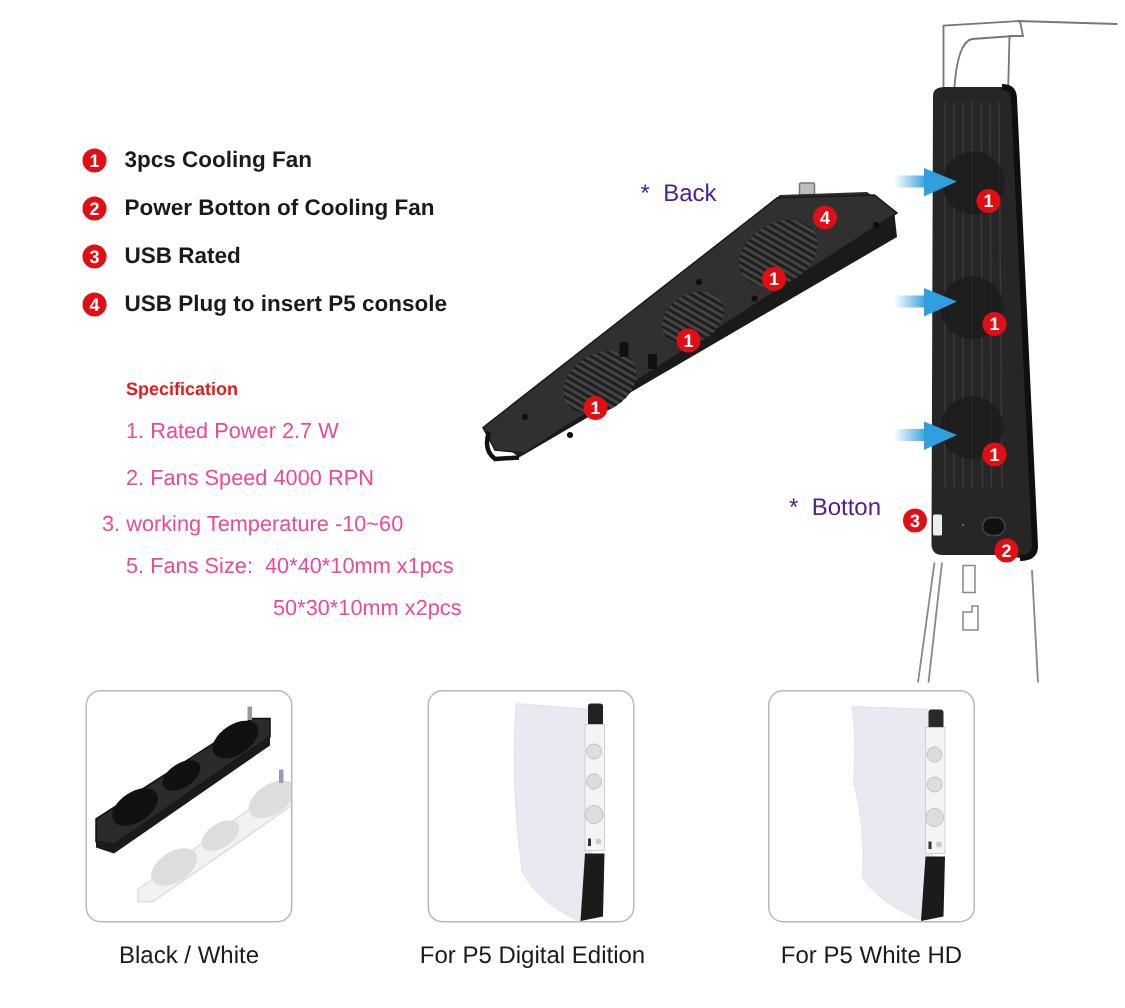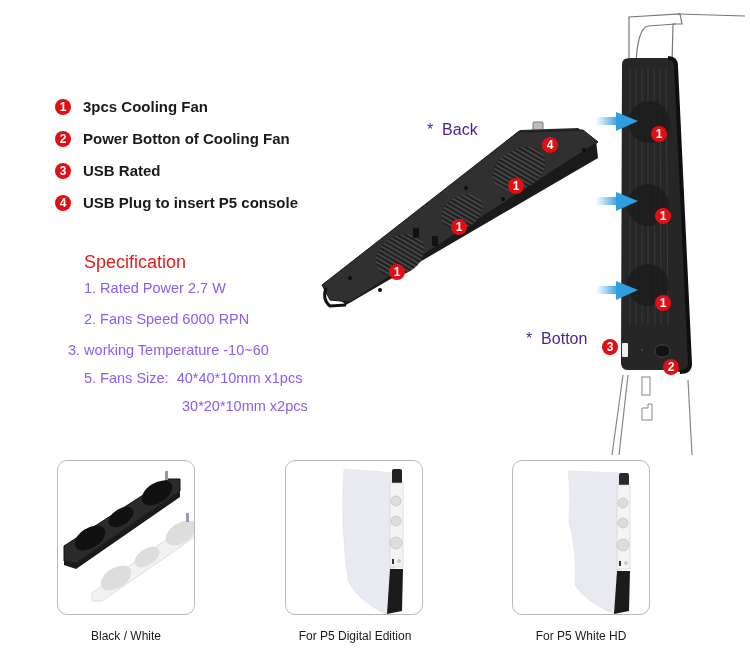--- a/index.html
+++ b/index.html
@@ -13,31 +13,31 @@
     font-family: "Liberation Sans", sans-serif;
   }
 
   
   .features { position: absolute; left: 55px; top: 97px; }
   .feature { position: absolute; left: 0; height: 20px; white-space: nowrap; }
   .feature .badge { position: absolute; left: 0; top: 2px; }
   .feature .text { position: absolute; left: 28px; top: 0; font-size: 15px; line-height: 20px; color: #1a1a1a; font-weight: bold; }
 
   
-  .spec-title { position: absolute; left: 84px; top: 252px; font-size: 18px; font-weight: normal; color: #e31b1b; }
-  .spec-line { position: absolute; font-size: 14.5px; color: #8b5cf6; white-space: nowrap; }
+  .spec-title { position: absolute; left: 84px; top: 252px; font-size: 12px; font-weight: bold; color: #e31b1b; }
+  .spec-line { position: absolute; font-size: 14.5px; color: #ec4899; white-space: nowrap; }
 
   .label-red { position: absolute; color: #4c1d95; font-size: 16px; white-space: nowrap; }
 
   
   .card {
     position: absolute; top: 460px; width: 138px; height: 155px;
     border: 1.5px solid #b9b9b9; border-radius: 10px; background: #fff; overflow: hidden;
   }
-  .caption { position: absolute; top: 629px; font-size: 12px; color: #1a1a1a; text-align: center; white-space: nowrap; }
+  .caption { position: absolute; top: 629px; font-size: 16px; color: #1a1a1a; text-align: center; white-space: nowrap; }
 
   svg { position: absolute; overflow: visible; }
 </style>
 </head>
 <body>
 
 <div class="features">
   <div class="feature" style="top:0px">
     <span class="badge">1</span>
     <span class="text">3pcs Cooling Fan</span>
@@ -51,24 +51,24 @@
     <span class="text">USB Rated</span>
   </div>
   <div class="feature" style="top:96px">
     <span class="badge">4</span>
     <span class="text">USB Plug to insert P5 console</span>
   </div>
 </div>
 
 <div class="spec-title">Specification</div>
 <div class="spec-line" style="left:84px; top:280px">1. Rated Power 2.7 W</div>
-<div class="spec-line" style="left:84px; top:311px">2. Fans Speed 6000 RPN</div>
+<div class="spec-line" style="left:84px; top:311px">2. Fans Speed 4000 RPN</div>
 <div class="spec-line" style="left:68px; top:342px">3. working Temperature -10~60</div>
 <div class="spec-line" style="left:84px; top:370px; white-space:pre">5. Fans Size:  40*40*10mm x1pcs</div>
-<div class="spec-line" style="left:182px; top:398px">30*20*10mm x2pcs</div>
+<div class="spec-line" style="left:182px; top:398px">50*30*10mm x2pcs</div>
 
 <div class="label-red" style="left:427px; top:121px; white-space:pre">*  Back</div>
 
 <svg style="left:0;top:0" width="750" height="672" viewBox="0 0 750 672">
   <defs>
     <pattern id="grill" width="4" height="4" patternUnits="userSpaceOnUse" patternTransform="rotate(-30)">
       <rect width="4" height="4" fill="#1e1e1e"></rect>
       <rect width="2" height="4" fill="#444"></rect>
     </pattern>
     <linearGradient id="arrowg" x1="0" x2="1">

